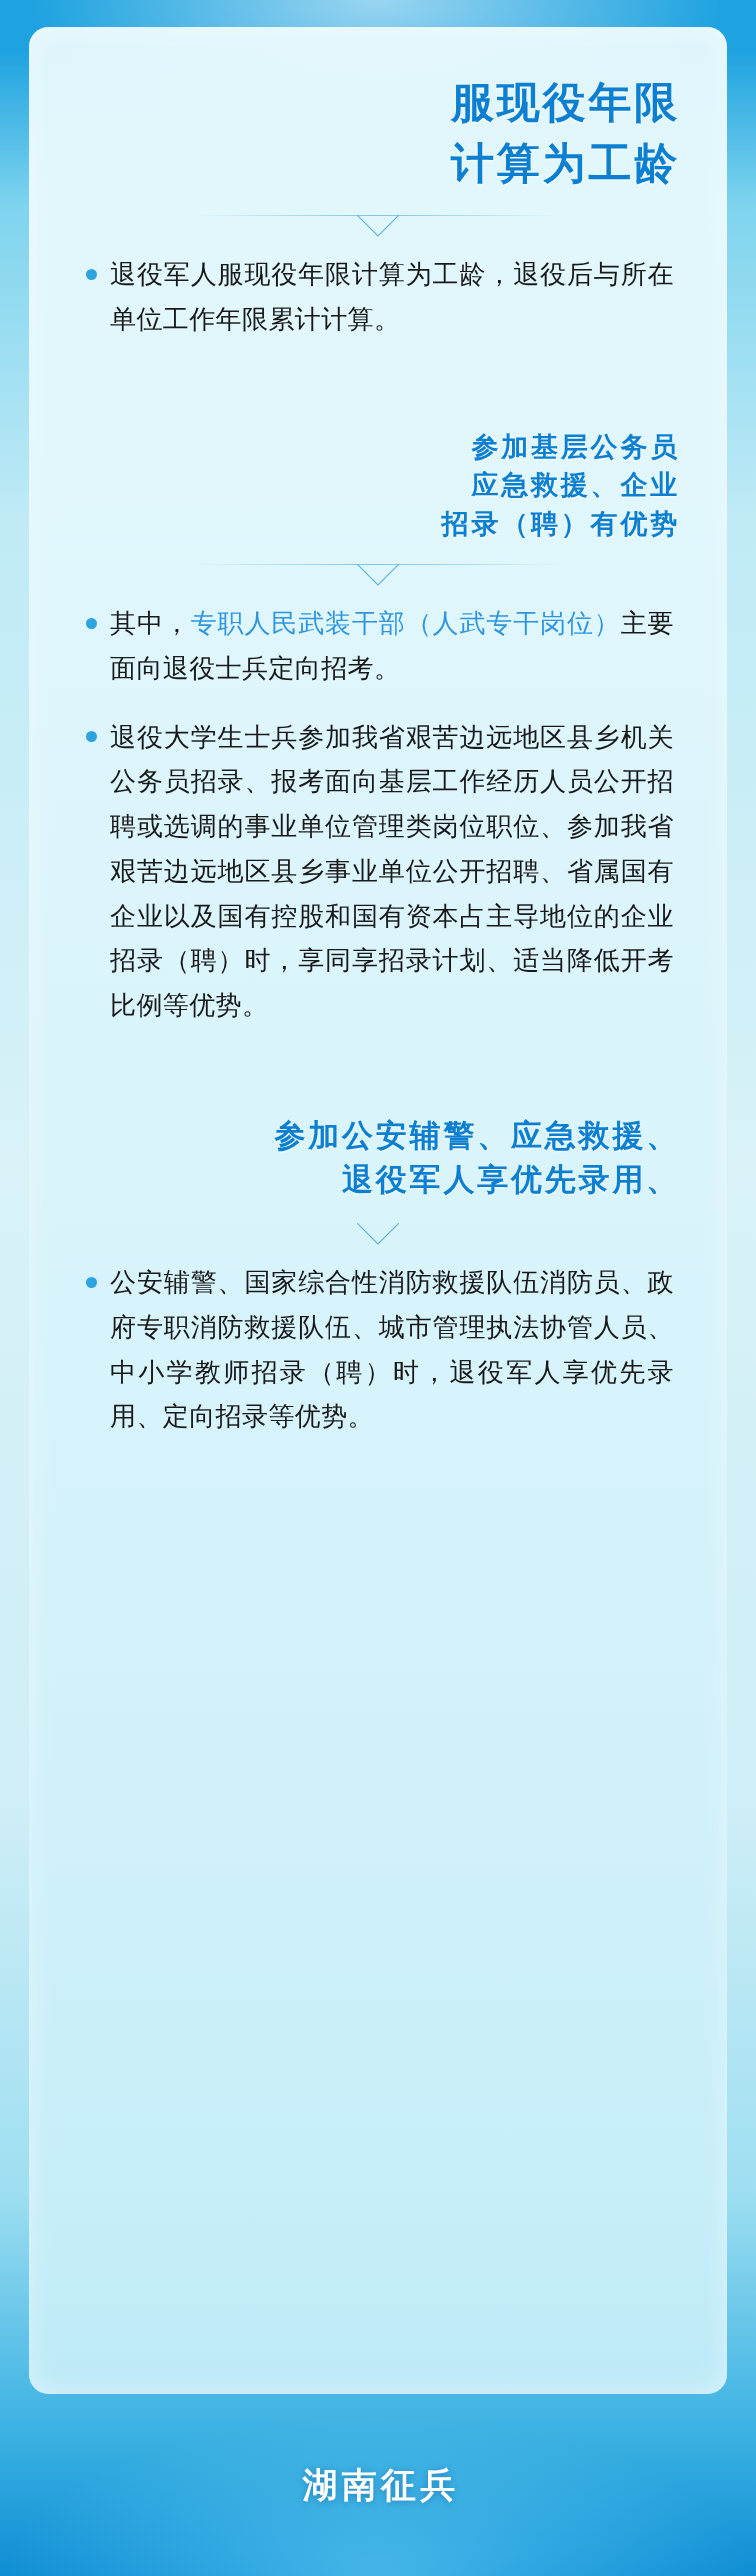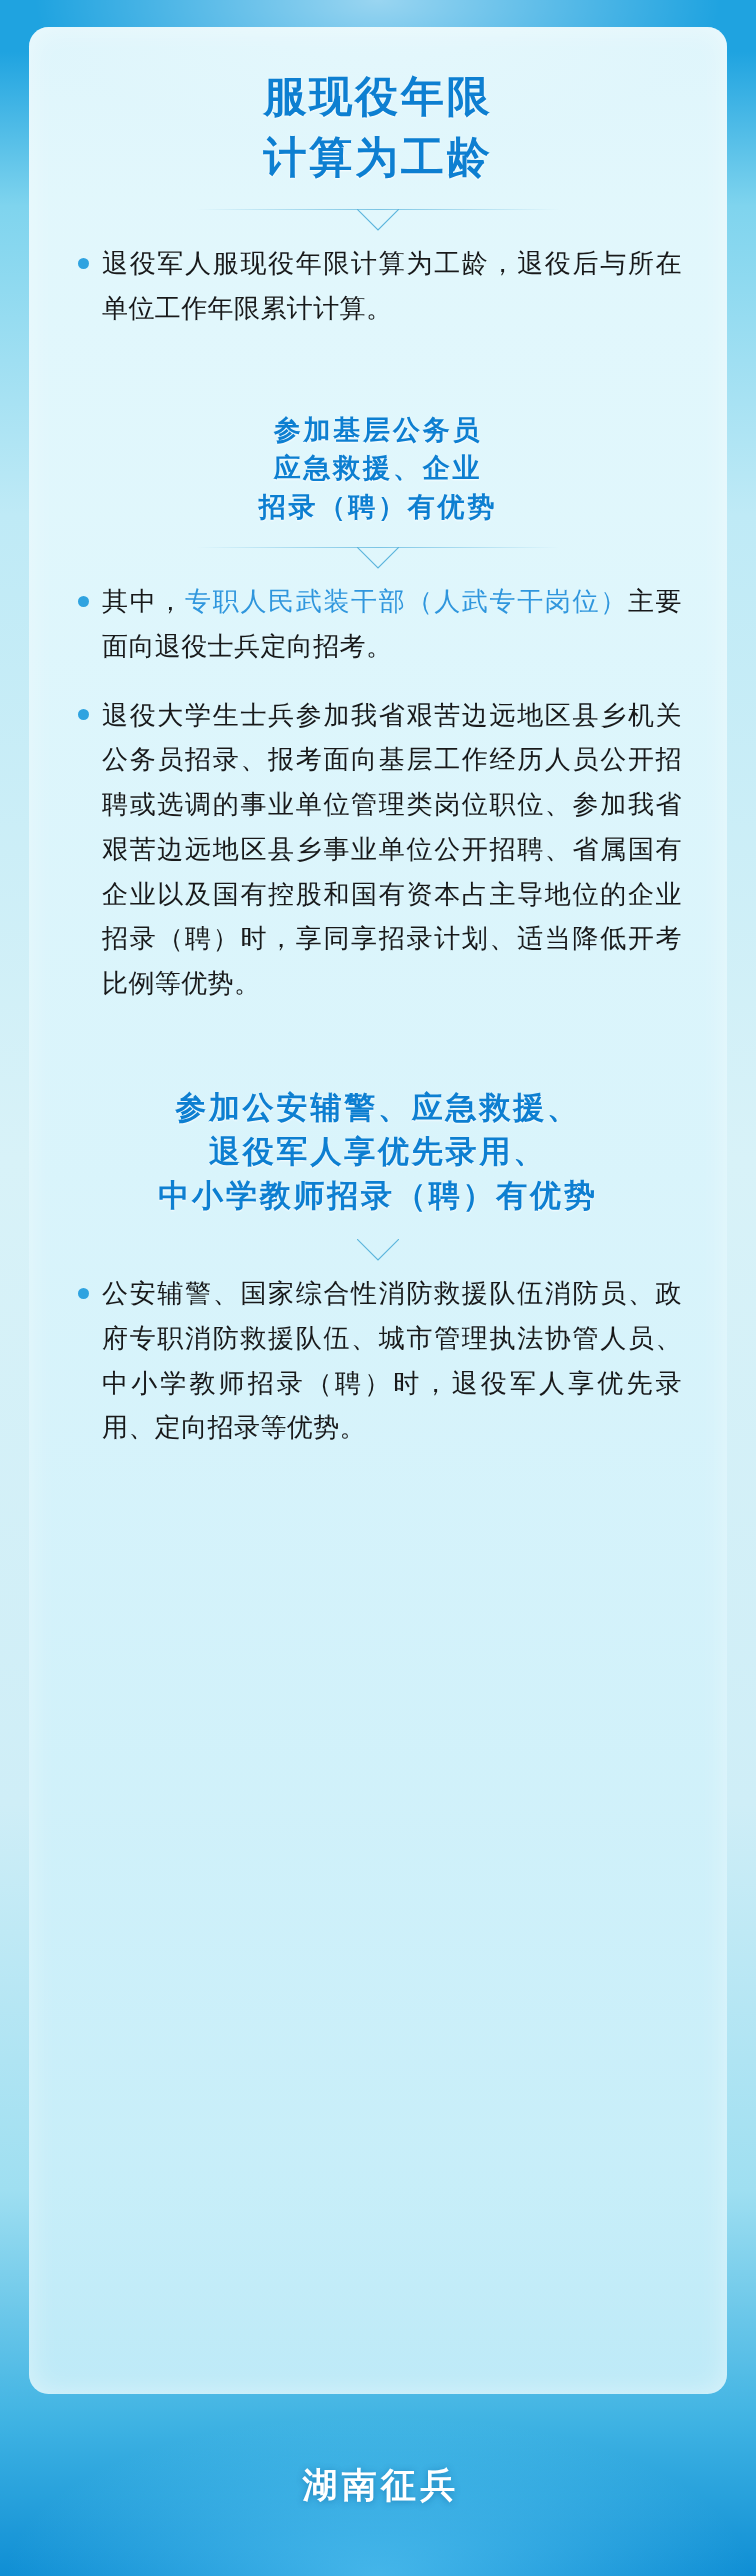--- a/index.html
+++ b/index.html
@@ -43,22 +43,22 @@
     height: 2367px;
     border-radius: 19.6px;
     background: linear-gradient(180deg, rgba(234,250,253,0.95) 0%, rgba(222,246,252,0.95) 30%, rgba(214,243,251,0.93) 60%, rgba(199,238,249,0.92) 100%);
     box-shadow: 0 0 28px rgba(255,255,255,0.45) inset;
   }
   .content {
     position: relative;
     padding: 0 41px;
   }
   h2.heading {
-    margin: 0;
-    text-align: center;
+    margin: 6px;
+    text-align: right;
     color: #0d7fd1;
     font-family: "Liberation Sans", sans-serif;
     font-weight: bold;
     letter-spacing: 2.8px;
     line-height: 1.42;
     text-shadow: 0 1.4px 2.1px rgba(255,255,255,0.9);
   }
   .h-xl { font-size: 43px; }
   .h-lg { font-size: 27px; }
   .h-md { font-size: 31px; letter-spacing: 1.4px; }
@@ -79,21 +79,21 @@
   }
   .sep .chev-v {
     position: absolute;
     top: 5.6px;
     left: 50%;
     margin-left: -21px;
     width: 42px;
     height: 22.4px;
   }
   .bullets {
-    margin: 4px;
+    margin: 12px;
     padding: 0;
     list-style: none;
   }
   .bullets li {
     position: relative;
     padding-left: 28px;
     margin-bottom: 24px;
     color: #18191a;
     font-size: 26px;
     line-height: 1.72;
@@ -187,21 +187,20 @@
           </li>
         </ul>
       </div>
 
       <div class="spacer-md"></div>
 
       <div>
         <h2 class="heading h-md">
           <span>参加公安辅警、应急救援、</span><br>
           <span>退役军人享优先录用、</span><br>
-          <span>中小学教师招录（聘）有优势</span>
         </h2>
         <div class="sep">
           <div class="line"></div>
           <svg class="chev-v" viewBox="0 0 60 32">
             <polyline points="0,0 30,30 60,0" fill="none" stroke="#5ab4dc" stroke-width="1.6"></polyline>
           </svg>
         </div>
         <ul class="bullets">
           <li>
             <span class="dot"></span>

